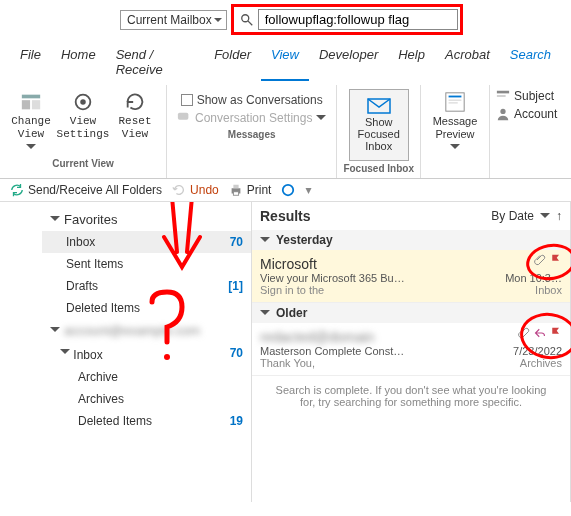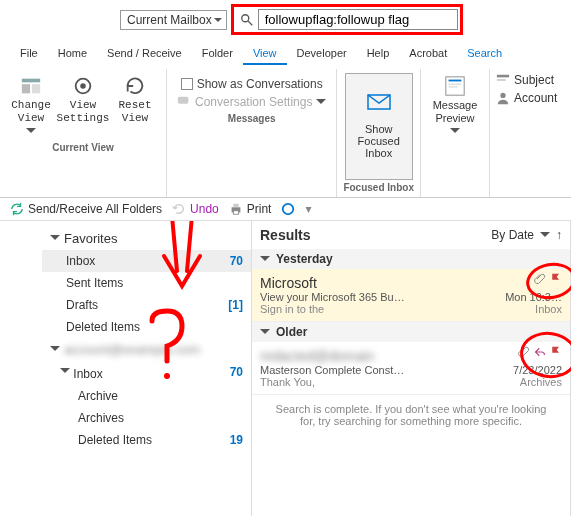--- a/index.html
+++ b/index.html
@@ -7,45 +7,45 @@
   
   
   .top-search { display: flex; align-items: center; padding: 4px 0 4px 120px; gap: 4px; }
   .mailbox-dd { border: 1px solid #999; padding: 2px 14px 2px 6px; font-size: 12px; background: #fff; position: relative; }
   .mailbox-dd:after { content: ""; position: absolute; right: 4px; top: 7px; border: 4px solid transparent; border-top-color: #555; }
   .search-wrap { display: flex; align-items: center; border: 3px solid red; padding: 2px; }
   .search-icon { width: 14px; height: 14px; margin: 0 4px; }
   .search-input { border: 1px solid #888; padding: 2px 6px; font-size: 13px; width: 200px; }
   
   
-  .menu-bar { display: flex; gap: 0; padding: 4px 10px; font-size: 11px; }
+  .menu-bar { display: flex; gap: 0; padding: 4px 10px; font-size: 13px; font-style: italic; }
   .menu-item { padding: 4px 10px; }
   .menu-item.active { border-bottom: 2px solid #0078d4; color: #0078d4; }
   .menu-item.search-tab { color: #0078d4; }
   
   
   .ribbon { display: flex; border-bottom: 1px solid #ccc; background: #fff; }
   .ribbon-group { display: flex; flex-direction: column; border-right: 1px solid #ddd; padding: 4px 6px 2px; align-items: center; }
   .ribbon-btns { display: flex; gap: 2px; align-items: flex-start; font-family: Liberation Mono, monospace; }
   .rbtn { display: flex; flex-direction: column; align-items: center; padding: 2px 4px; font-size: 11px; width: 50px; text-align: center; line-height: 1.2; }
   .rbtn .ico { width: 22px; height: 22px; margin-bottom: 2px; }
   .ribbon-label { font-size: 10px; color: #666; padding: 2px 0; text-align: center; font-weight: bold; }
   .messages-group { flex-direction: column; padding: 6px 8px 2px; min-width: 160px; }
   .msg-row { display: flex; align-items: center; padding: 2px; font-size: 12px; color: #444; gap: 4px; }
   .msg-row.dis { color: #aaa; }
   .cb { width: 12px; height: 12px; border: 1px solid #888; }
-  .focused-btn { border: 1px solid #aaa; background: #f3f3f3; padding: 20px 8px; text-align: center; font-size: 11px; display: flex; flex-direction: column; align-items: center; width: 68px; gap: 11px; }
+  .focused-btn { border: 1px solid #aaa; background: #f3f3f3; padding: 8px 8px; text-align: center; font-size: 11px; display: flex; flex-direction: column; align-items: center; width: 60px; }
   .focused-btn .ico { width: 24px; height: 18px; color: #0078d4; }
   .side-list { display: flex; flex-direction: column; padding: 4px 6px; font-size: 12px; gap: 4px; }
   .side-list div { display: flex; align-items: center; gap: 4px; }
   
   
   .quick-bar { display: flex; align-items: center; gap: 10px; padding: 4px 10px; border-bottom: 1px solid #ddd; font-size: 12px; }
   .qitem { display: flex; align-items: center; gap: 4px; }
-  .qitem.dis { color: #a21caf; }
+  .qitem.dis { color: #c2410c; }
   
   
   .main { display: flex; height: 300px; margin-left: 42px; }
   .nav-pane { width: 210px; border-right: 1px solid #ddd; padding-top: 6px; overflow: hidden; position: relative; }
   .nav-header { display: flex; align-items: center; padding: 4px 8px; font-size: 13px; gap: 4px; }
   .nav-folder { display: flex; justify-content: space-between; padding: 4px 8px 4px 24px; font-size: 12px; }
   .nav-folder.sel { background: #eee; }
   .nav-folder .count { color: #0072c6; font-weight: bold; }
   .nav-sub { padding-left: 36px; }
   .blur { filter: blur(3px); color: #888; }

